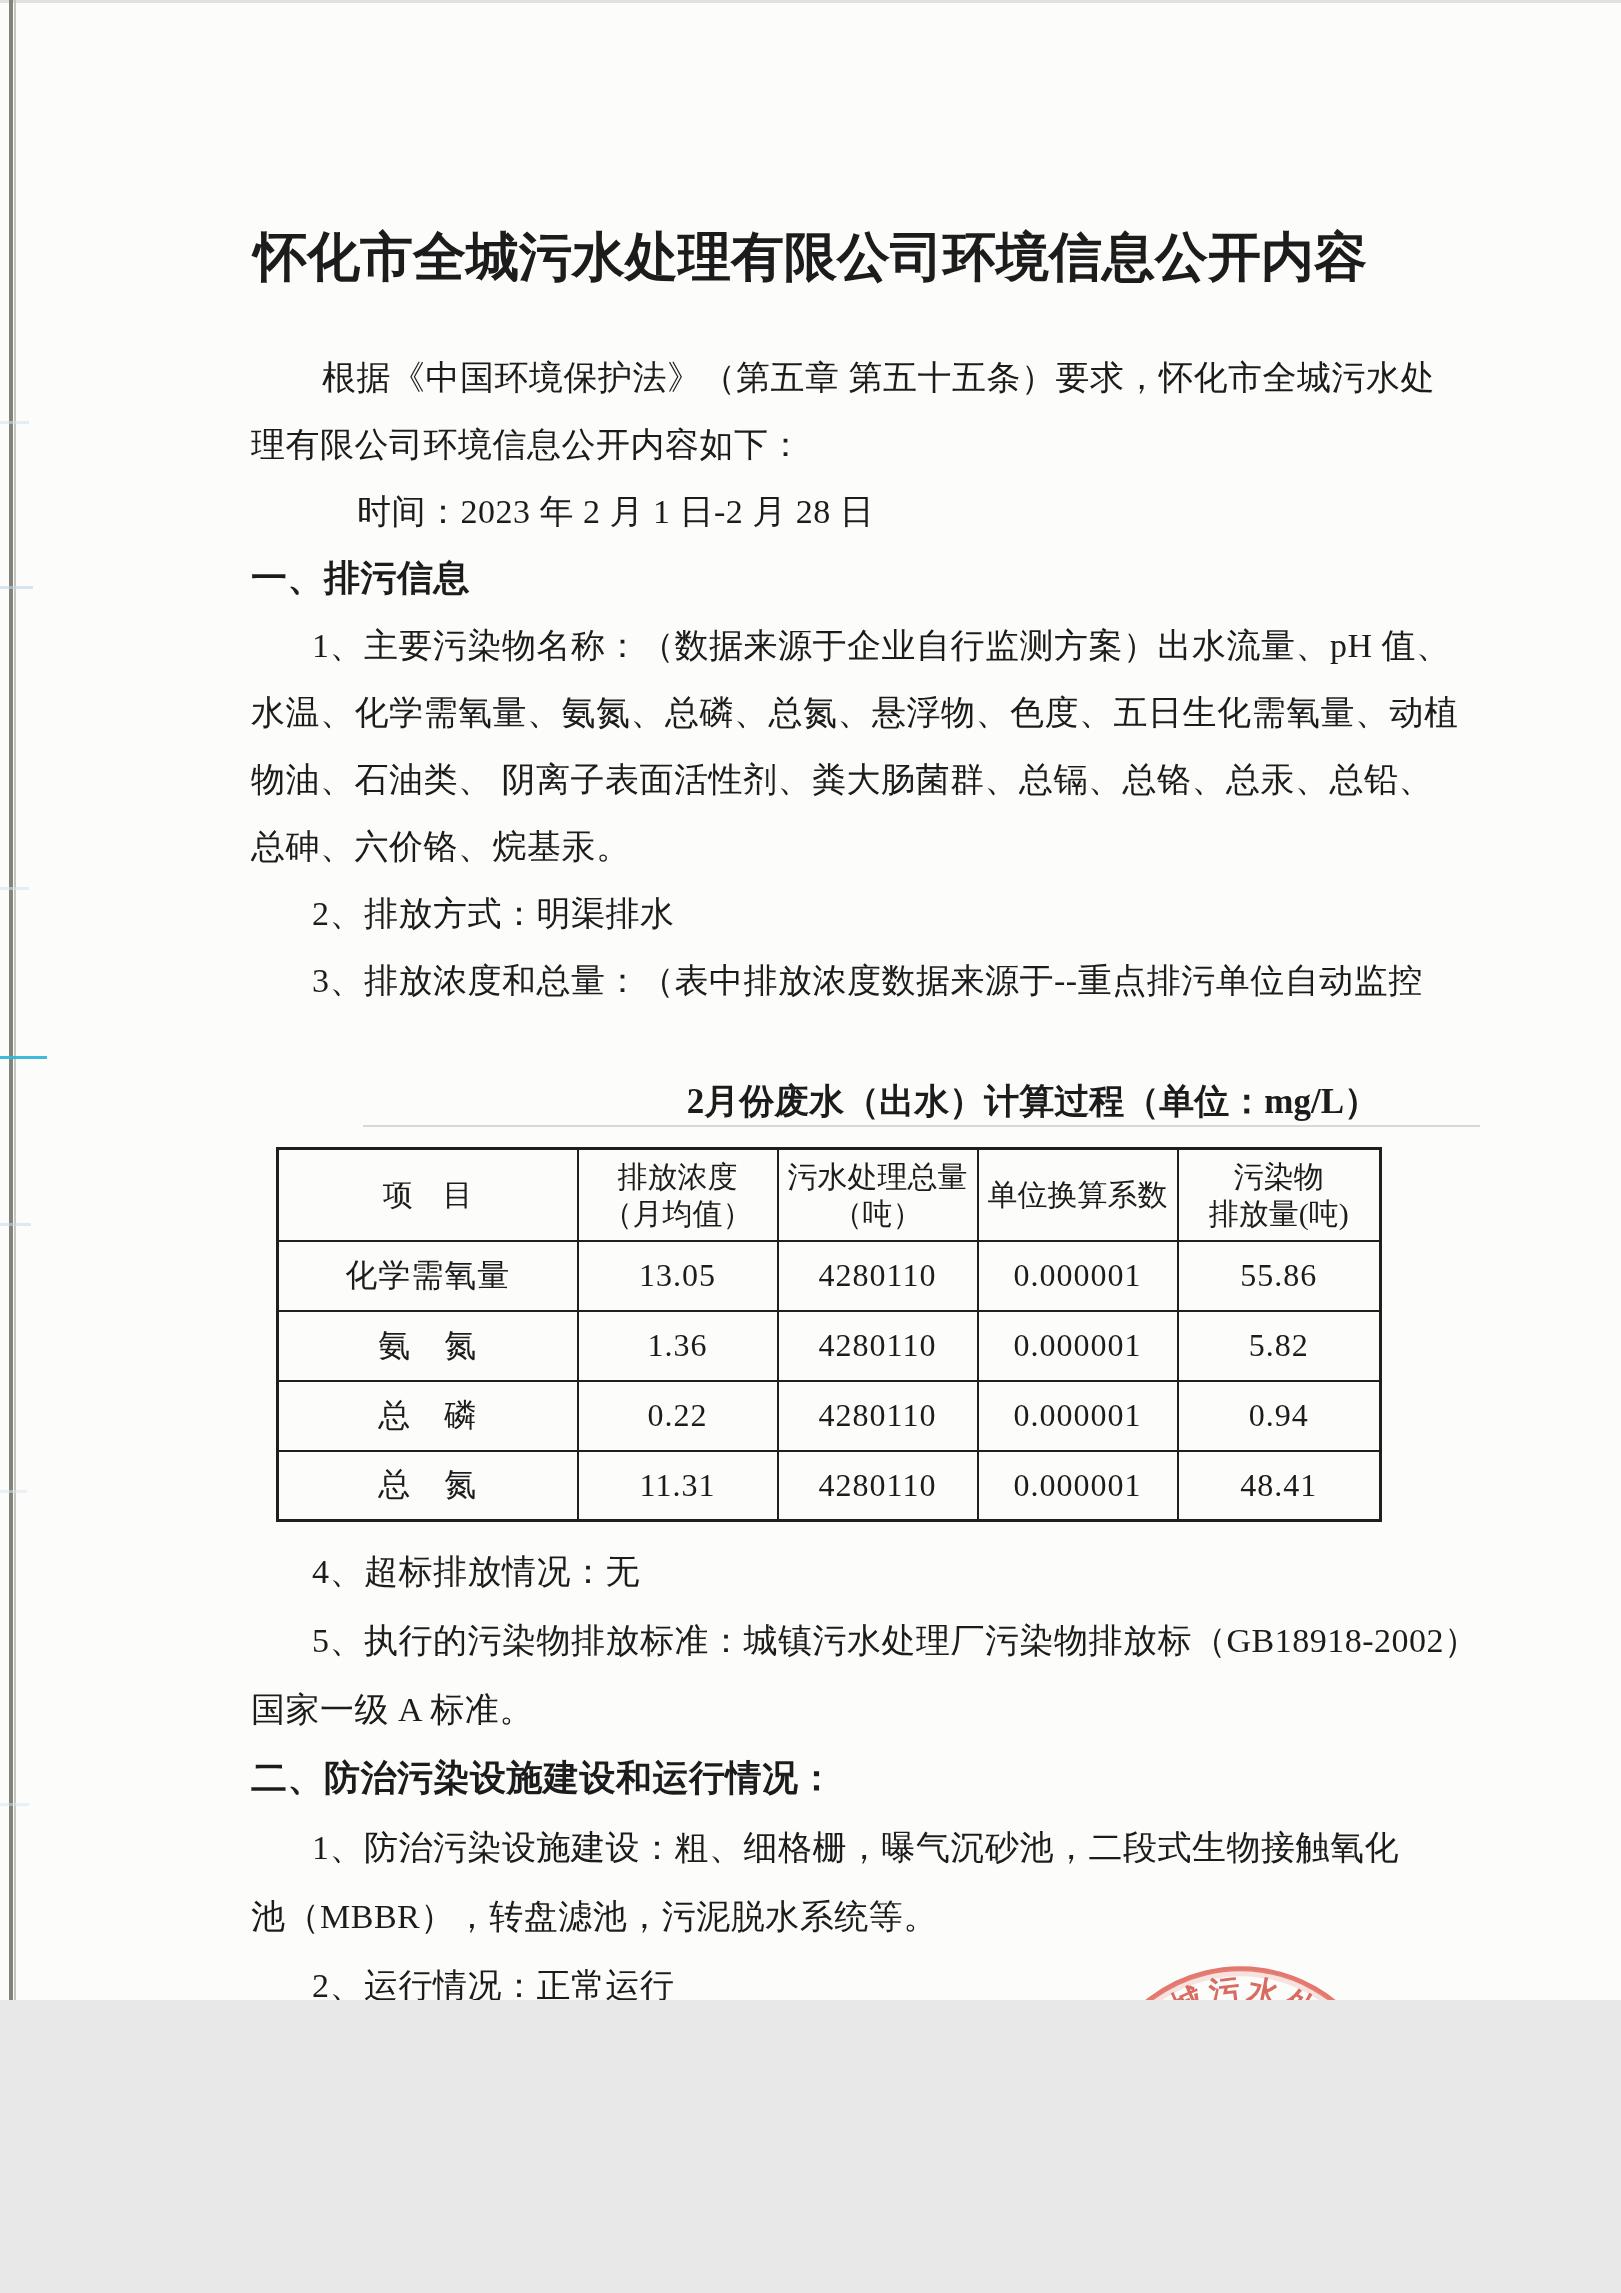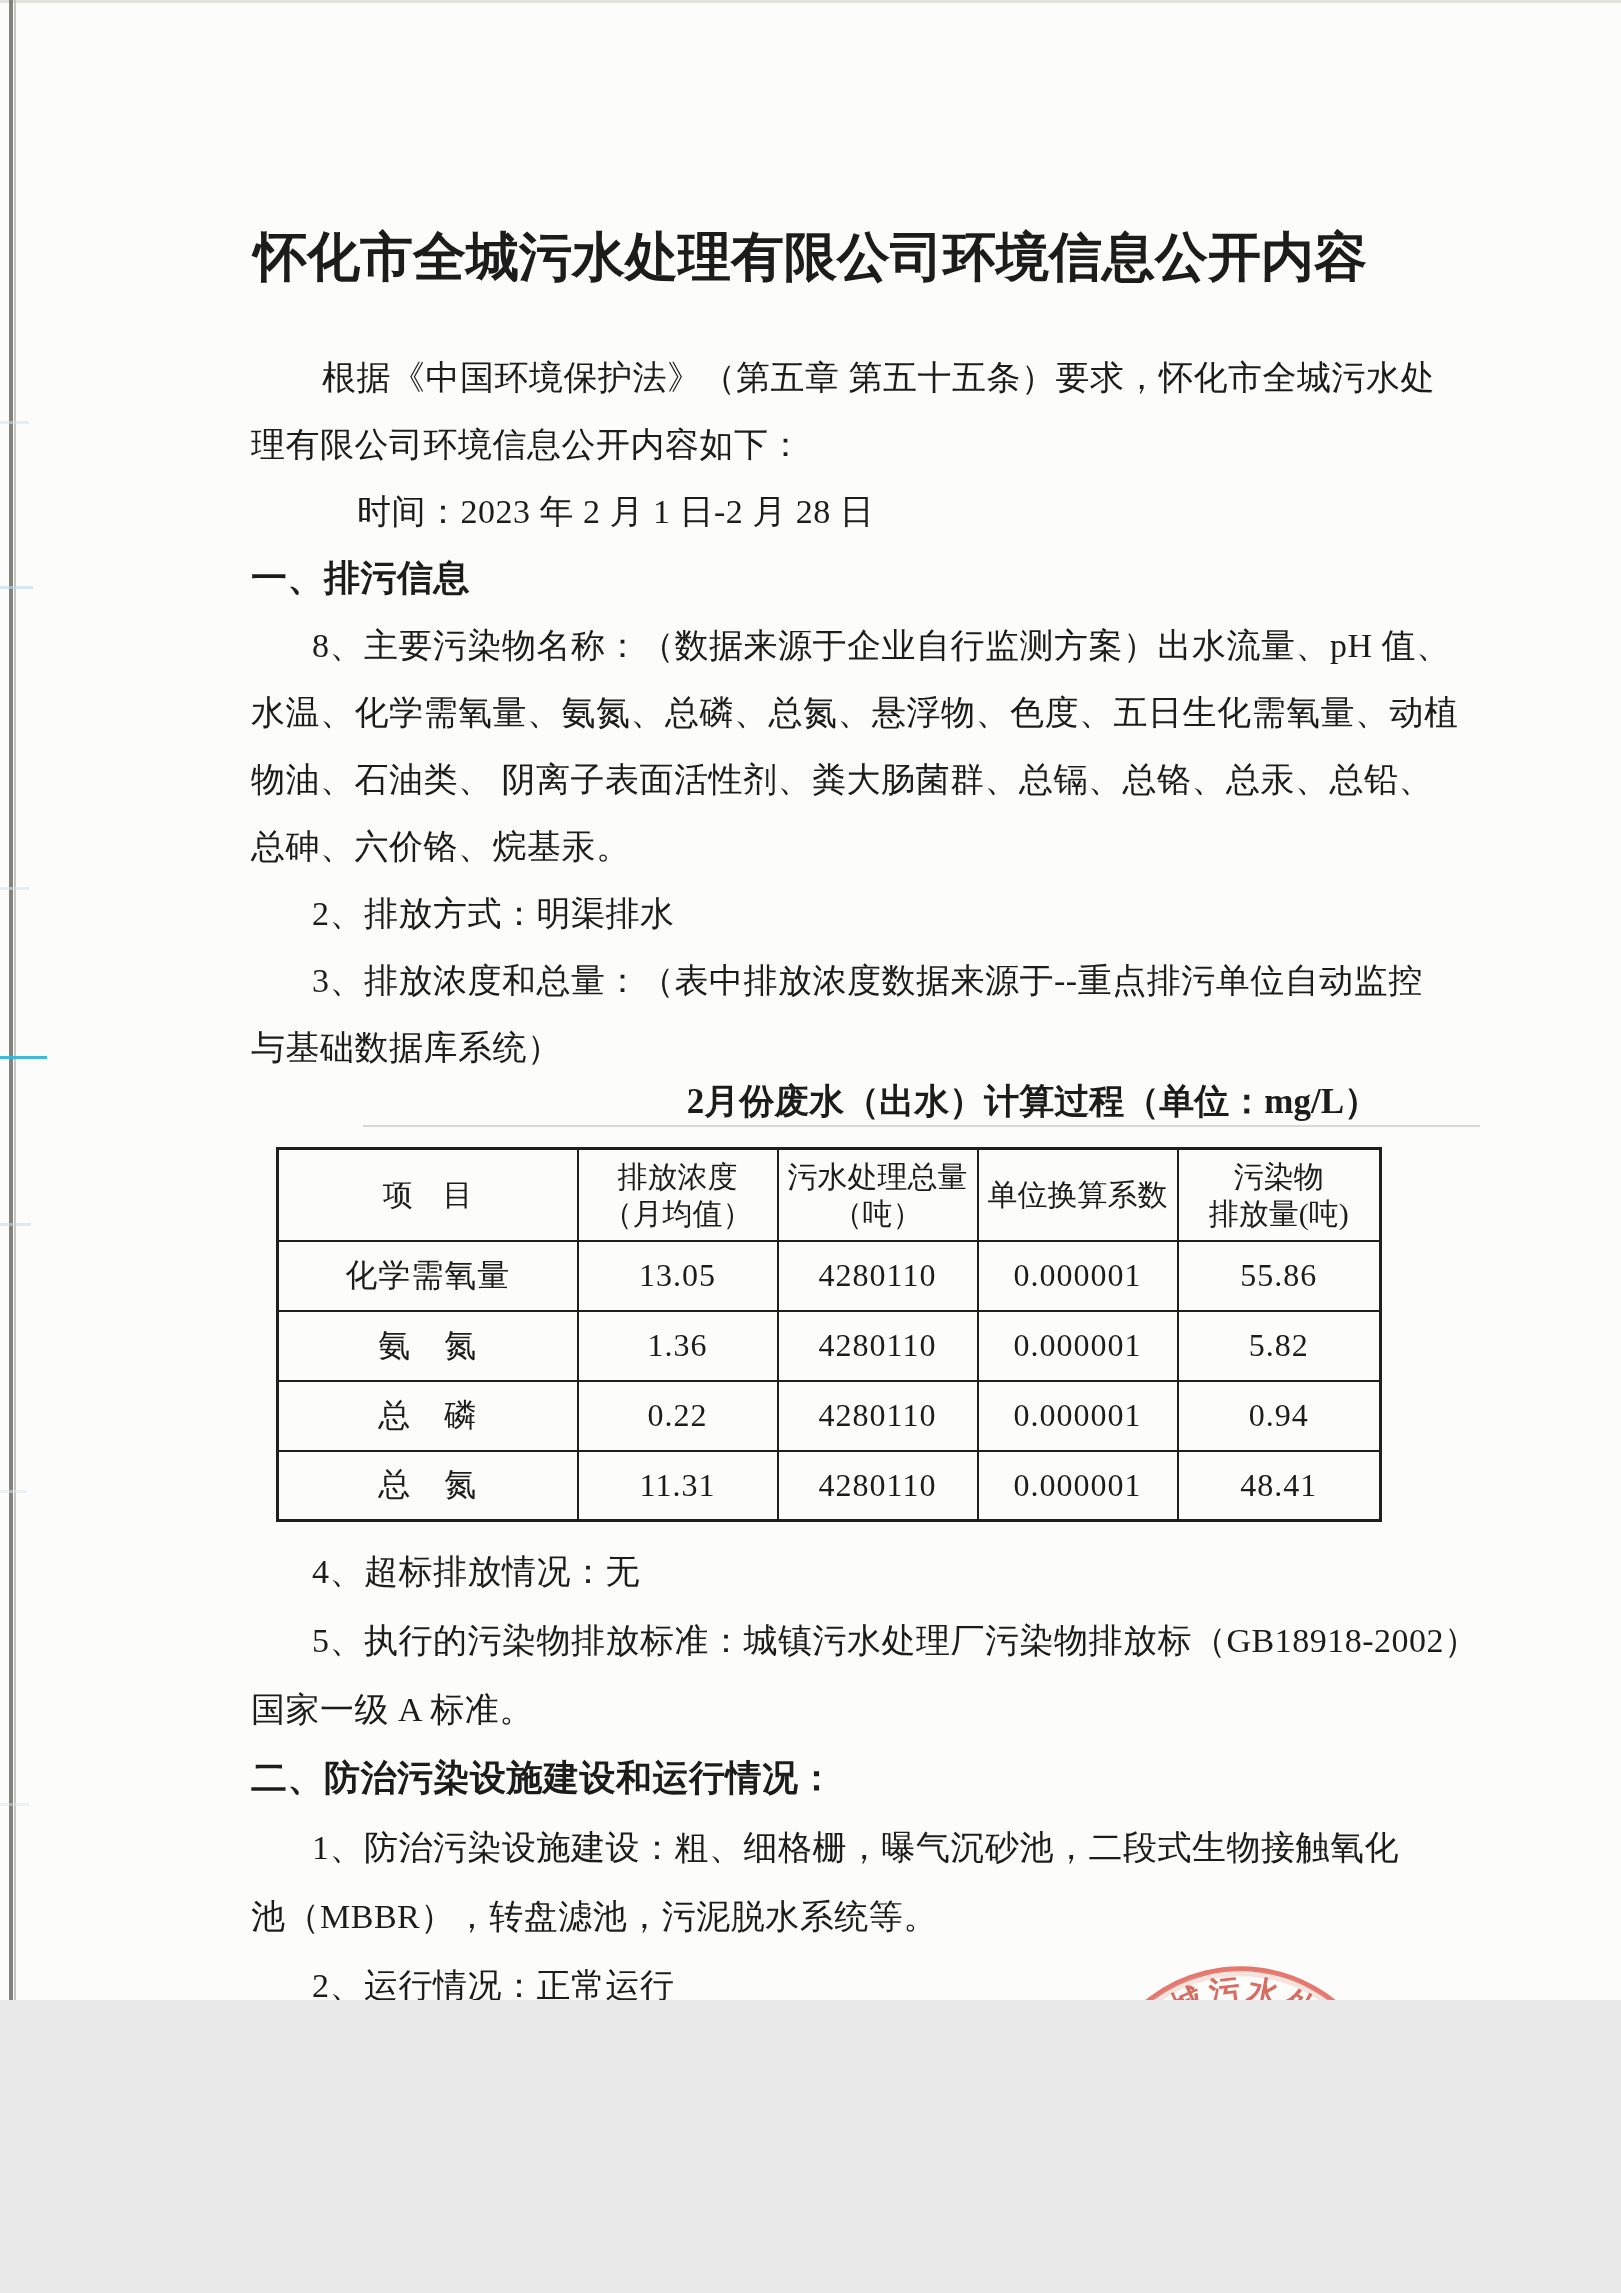--- a/index.html
+++ b/index.html
@@ -73,27 +73,26 @@
   <div class="tick" style="top:2021px;width:29px;background:#cfe0ec;opacity:.5;"></div>
   <div class="hairline"></div>
 
   <div class="doc-title">怀化市全城污水处理有限公司环境信息公开内容</div>
 
   <div class="textblock block-a">
     <div class="line ind-p">根据《中国环境保护法》（第五章 第五十五条）要求，怀化市全城污水处</div>
     <div class="line">理有限公司环境信息公开内容如下：</div>
     <div class="line ind-t">时间：2023 年 2 月 1 日-2 月 28 日</div>
     <div class="line hline">一、排污信息</div>
-    <div class="line ind-n">8、主要污染物名称：（数据来源于企业自行监测方案）出水流量、pH 值、</div>
+    <div class="line ind-n">1、主要污染物名称：（数据来源于企业自行监测方案）出水流量、pH 值、</div>
     <div class="line">水温、化学需氧量、氨氮、总磷、总氮、悬浮物、色度、五日生化需氧量、动植</div>
     <div class="line">物油、石油类、 阴离子表面活性剂、粪大肠菌群、总镉、总铬、总汞、总铅、</div>
     <div class="line">总砷、六价铬、烷基汞。</div>
     <div class="line ind-n">2、排放方式：明渠排水</div>
     <div class="line ind-n">3、排放浓度和总量：（表中排放浓度数据来源于--重点排污单位自动监控</div>
-    <div class="line">与基础数据库系统）</div>
   </div>
 
   <div class="table-title">2月份废水（出水）计算过程（单位：mg/L）</div>
 
   <table class="etable">
     <colgroup>
       <col style="width:300px">
         <col style="width:200px">
         <col style="width:200px">
         <col style="width:200px">

